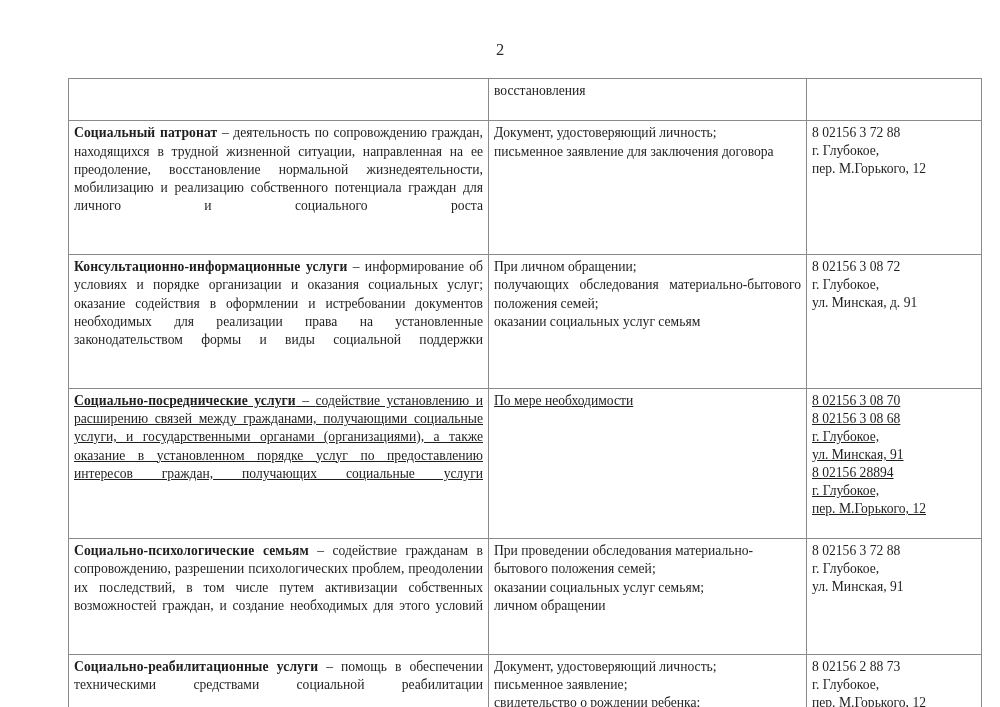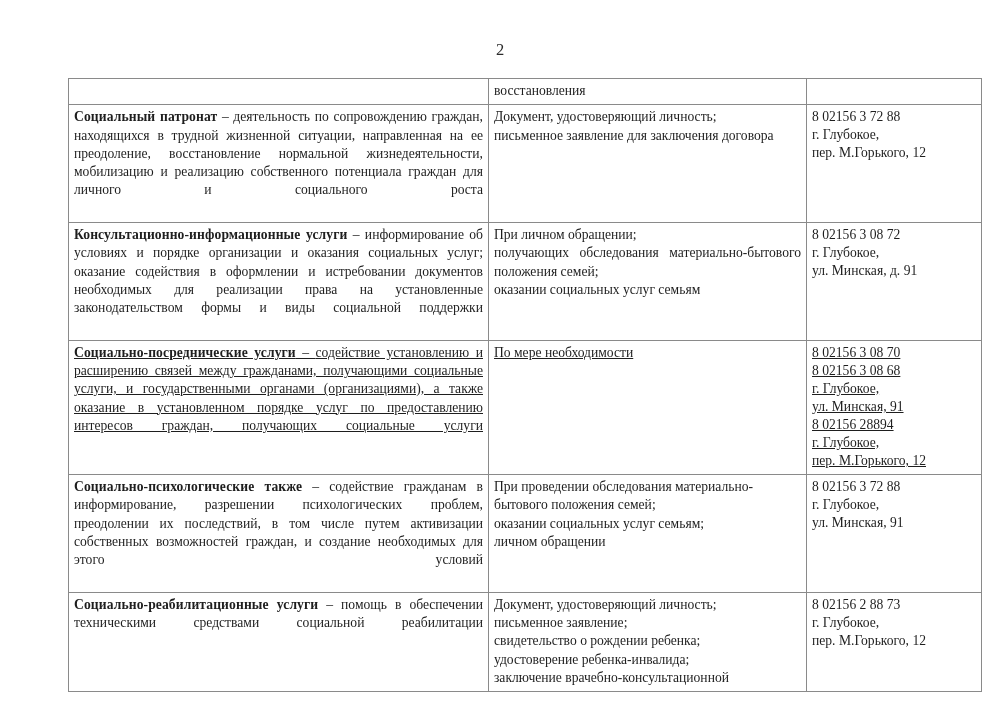--- a/index.html
+++ b/index.html
@@ -36,21 +36,21 @@
     position: absolute;
     left: 68px;
     top: 78px;
     width: 880px;
     border-collapse: collapse;
     table-layout: fixed;
   }
   table.doc-table td {
     border: 1px solid #8a8a8a;
     vertical-align: top;
-    padding: 3px 5px 4px 5px;
+    padding: 3px 5px 20px 5px;
     font-size: 13.6px;
     line-height: 1.345;
     color: #1e1e1e;
   }
   td.col-a { width: 409px; margin-left: 44px; }
   td.col-b { width: 307px; }
   td.col-c { width: 164px; }
 
   .just {
     text-align: justify;
@@ -148,21 +148,21 @@
 г. Глубокое,
 ул. Минская, 91
 8 02156 28894
 г. Глубокое,
 пер. М.Горького, 12</div>
         </td>
       </tr>
 
       <tr class="row-tall-4">
         <td class="col-a">
-          <div class="just"><span class="lead">Социально-психологические также</span><span> – </span><span>содействие гражданам в информирование, разрешении психологических проблем, преодолении их последствий, в том числе путем активизации собственных возможностей граждан, и создание необходимых для этого условий</span><span class="fill"></span></div>
+          <div class="just"><span class="lead">Социально-психологические семьям</span><span> – </span><span>содействие гражданам в сопровождению, разрешении психологических проблем, преодолении их последствий, в том числе путем активизации собственных возможностей граждан, и создание необходимых для этого условий</span><span class="fill"></span></div>
         </td>
         <td class="col-b">
           <div class="plainline">При проведении обследования материально-бытового положения семей;
 оказании социальных услуг семьям;
 личном обращении</div>
         </td>
         <td class="col-c">
           <div class="plainline">8 02156 3 72 88
 г. Глубокое,
 ул. Минская, 91</div>

